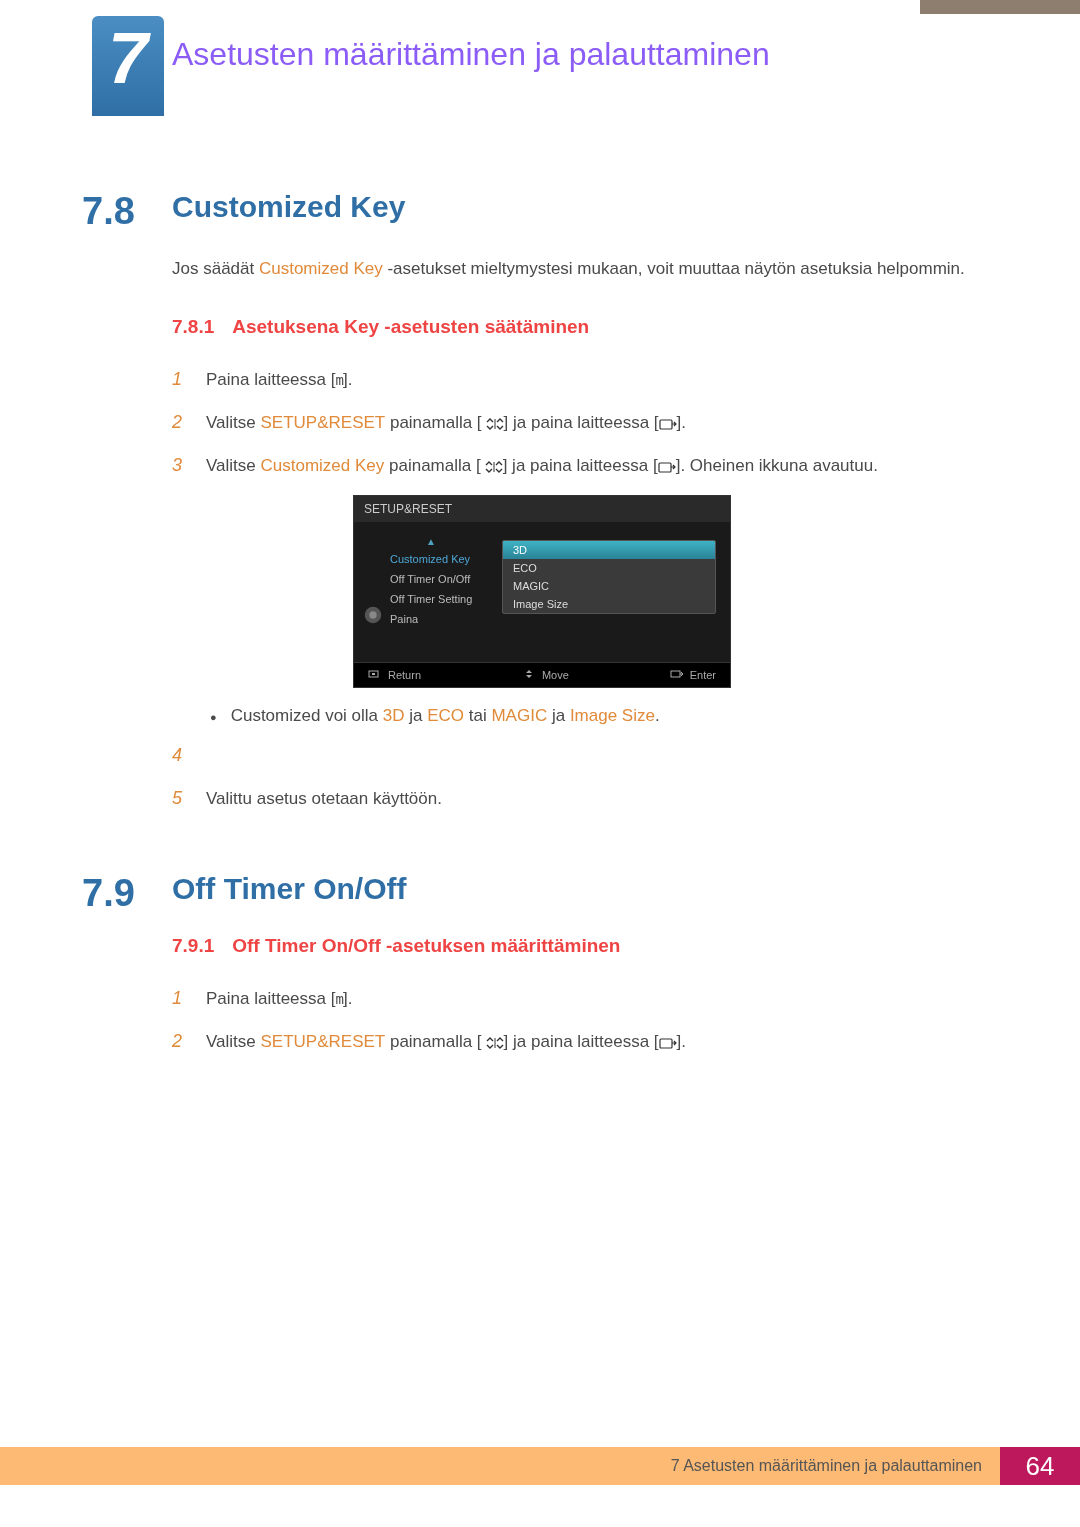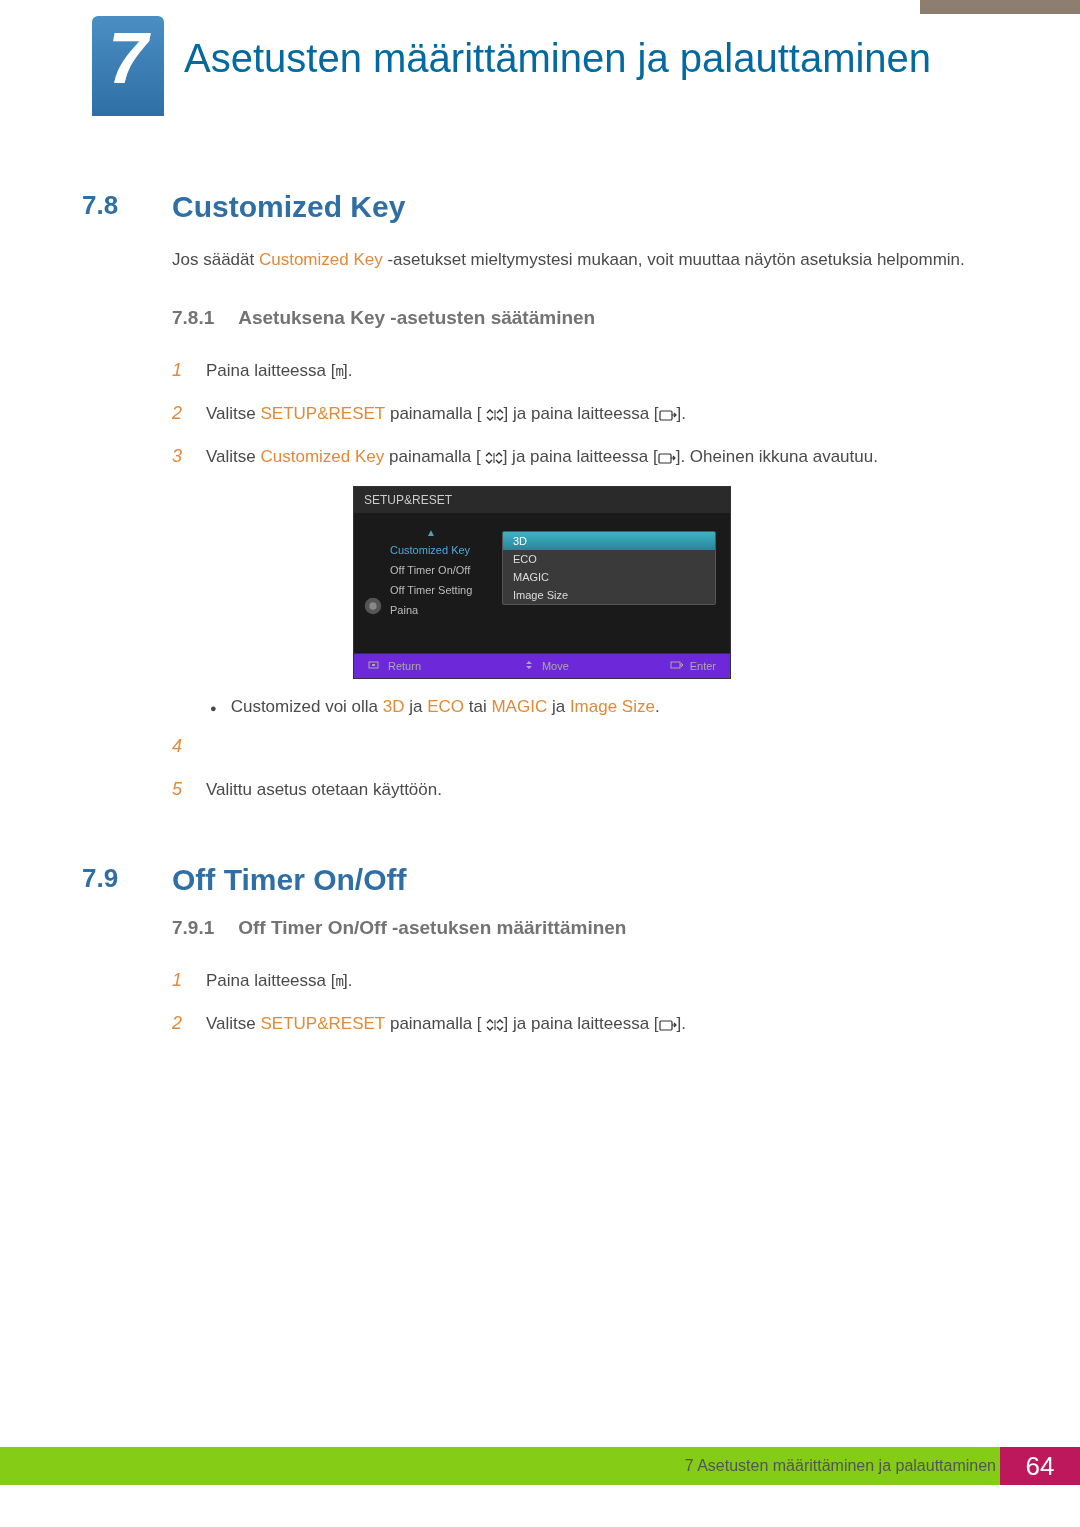--- a/index.html
+++ b/index.html
@@ -31,60 +31,60 @@
   }
   .chapter-number {
     color: #fff;
     font-size: 72px;
     font-weight: bold;
     font-style: italic;
     line-height: 1;
   }
   .chapter-title {
     position: absolute;
-    left: 184px; top: 36px;
-    font-size: 40px;
-    color: #0369a1;
+    left: 172px; top: 36px;
+    font-size: 32px;
+    color: #8b5cf6;
     font-weight: 500;
   }
   .content {
     position: absolute;
     left: 82px; top: 190px;
     width: 920px;
   }
   .section-row {
     display: flex;
     gap: 28px;
     margin-bottom: 20px;
   }
   .section-num {
     color: #2f6fa6;
-    font-size: 26px;
+    font-size: 38px;
     font-weight: 600;
     min-width: 62px;
   }
   .section-title {
     color: #2f6fa6;
     font-size: 30px;
     font-weight: 600;
   }
   .body-text {
     margin-left: 90px;
     font-size: 17px;
     line-height: 1.55;
     color: #4a4a4a;
     margin-top: 23px;
     margin-bottom: 34px;
   }
   .subsection-row {
     display: flex;
-    gap: 24px;
+    gap: 18px;
     margin-left: 90px;
     margin-bottom: 28px;
-    color: #737373;
+    color: #ef4444;
     font-size: 19px;
     font-weight: 600;
   }
   .ol-row {
     display: flex;
     gap: 20px;
     margin-left: 90px;
     margin-bottom: 16px;
     align-items: baseline;
     font-size: 17px;
@@ -161,21 +161,21 @@
     color: #ddd;
   }
   .osd-opt.sel {
     background: linear-gradient(180deg, #3fb3c6, #2a8396);
     color: #fff;
   }
   .osd-footer {
     display: flex;
     justify-content: space-between;
     padding: 6px 14px;
-    background: #6d28d9;
+    background: #000000;
     border-top: 1px solid #333;
     font-size: 11px;
     color: #aaa;
   }
   .osd-foot-item { display: flex; align-items: center; gap: 6px; }
   .osd-foot-icon svg { width: 14px; height: 10px; }
 
   .bullet-row {
     display: flex;
     gap: 14px;
@@ -189,25 +189,25 @@
   .footer-bar {
     position: absolute;
     left: 0; bottom: 42px;
     width: 100%;
     height: 38px;
     display: flex;
     align-items: stretch;
   }
   .footer-left {
     flex: 1;
-    background: #84cc16;
+    background: #fdba74;
     display: flex;
     align-items: center;
     justify-content: flex-end;
-    padding-right: 4px;
+    padding-right: 18px;
     font-size: 16px;
     color: #555;
   }
   .footer-right {
     width: 80px;
     background: #be185d;
     color: #fff;
     display: flex;
     align-items: center;
     justify-content: center;

